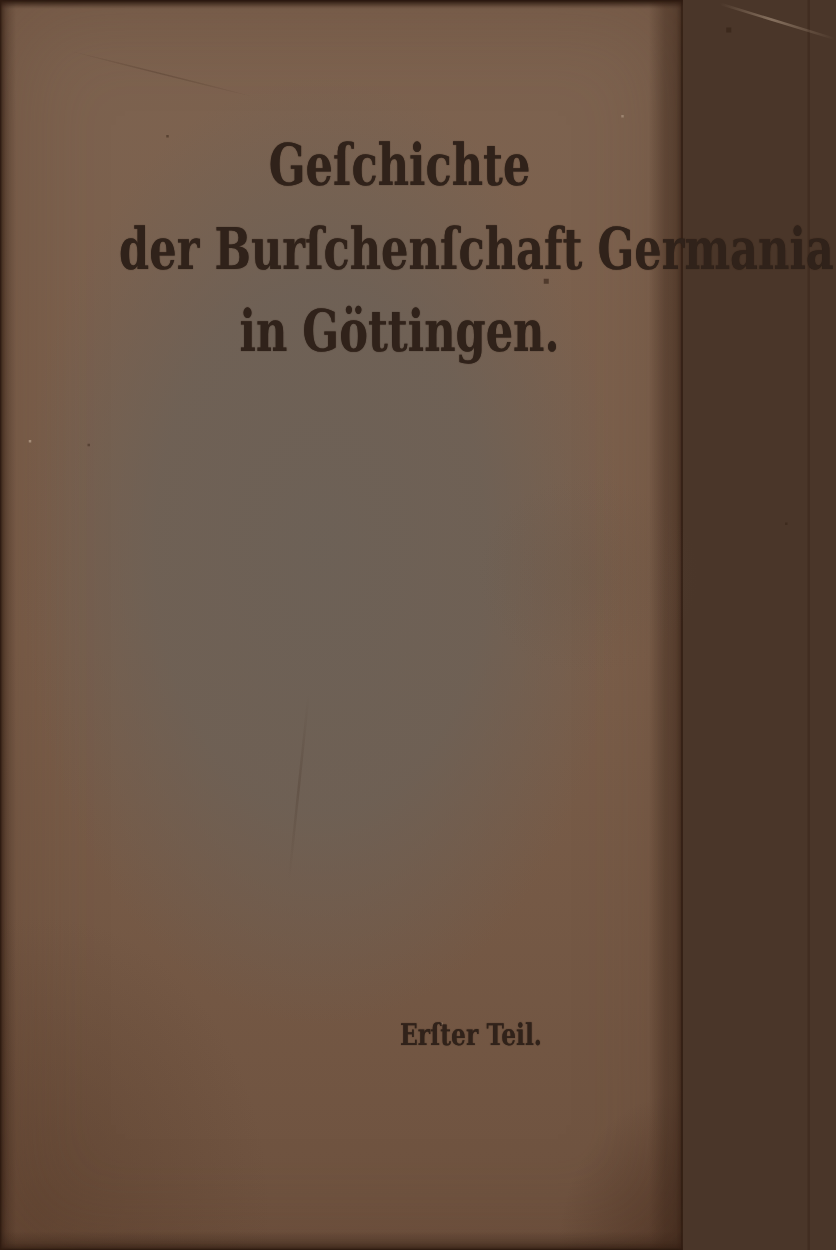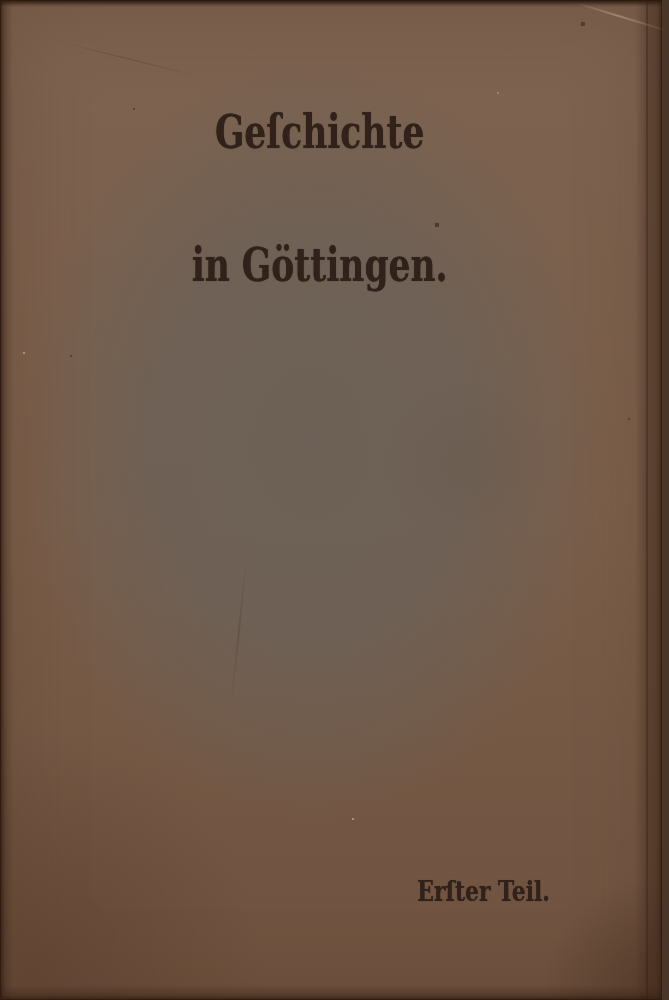--- a/index.html
+++ b/index.html
@@ -8,21 +8,21 @@
     width: 669px;
     height: 1000px;
     overflow: hidden;
     background: #4a3629;
     font-family: "DejaVu Serif", "Liberation Serif", serif;
   }
 
   
   .cover {
     position: relative;
-    width: 662px;
+    width: 546px;
     height: 1000px;
     background:
       
       radial-gradient(ellipse 58% 50% at 47% 44%,
         rgba(108, 97, 87, 0.95) 0%,
         rgba(108, 97, 87, 0.80) 42%,
         rgba(108, 97, 87, 0.0) 76%),
       
       radial-gradient(ellipse 48% 34% at 6% 97%,
         rgba(90, 62, 44, 0.55) 0%,
@@ -159,23 +159,23 @@
     display: inline-block;
     transform: scaleX(0.75);
     transform-origin: center;
   }
   .title-line-1 { top: 109px; }
   .title-line-2 { top: 176px; }
   .title-line-3 { top: 242px; text-align: center; }
 
   .part-label {
     position: absolute;
-    top: 876px;
+    top: 812px;
     right: 112px;
-    font-size: 28px;
+    font-size: 24px;
     line-height: 32px;
     font-weight: bold;
     color: var(--ink, #30221A);
     text-shadow: 0 0 1px rgba(48, 33, 22, 0.85);
     white-space: nowrap;
   }
   .part-label > span {
     display: inline-block;
     transform: scaleX(0.78);
     transform-origin: right center;
@@ -191,20 +191,23 @@
   <div class="right-wear-line"></div>
   <div class="corner-glint"></div>
   <div class="crease-top-left"></div>
   <div class="crease-mid-left"></div>
   <div class="stain-right"></div>
   <div class="specks"></div>
 
   <div class="title-line title-line-1">
     <span>Geſchichte</span>
   </div>
+  <div class="title-line title-line-2">
+    <span>der Burſchenſchaft Germania</span>
+  </div>
   <div class="title-line title-line-3">
     <span>in Göttingen.</span>
   </div>
 
   <div class="part-label">
     <span>Erſter Teil.</span>
   </div>
 
 </div>
 

